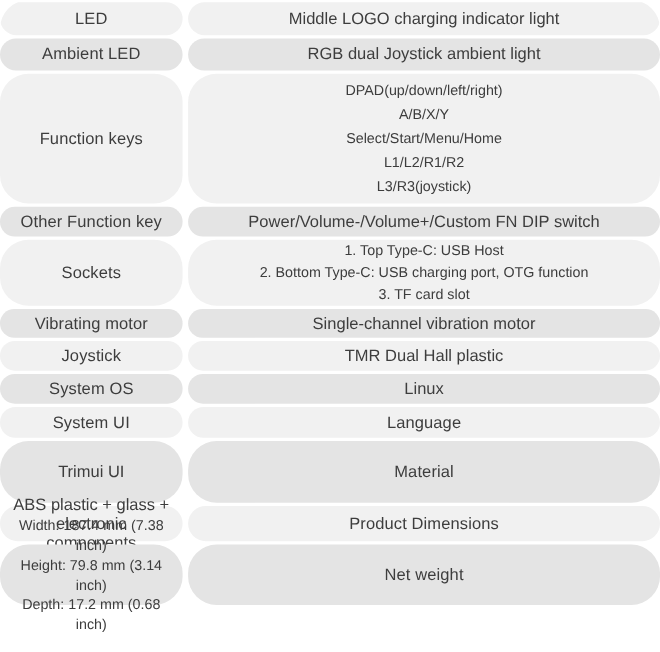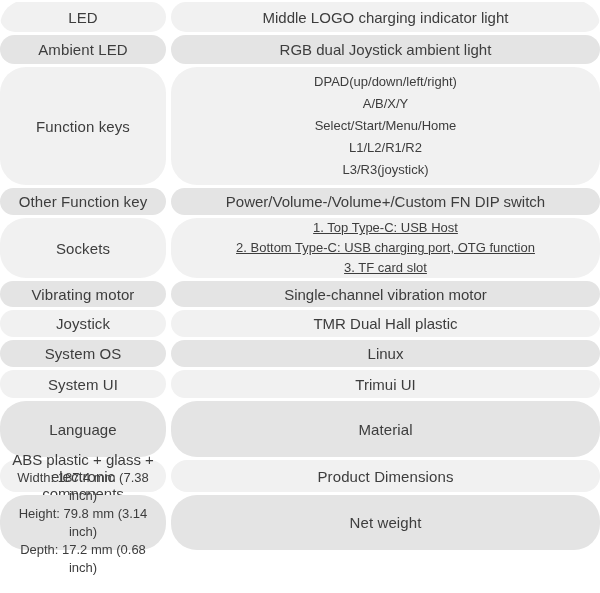--- a/index.html
+++ b/index.html
@@ -42,21 +42,21 @@
     letter-spacing:0.1px;
     padding:0 4px;
   }
   .value-cell{
     font-size:15px;
     padding:0 10px;
   }
   .value-cell.small{font-size:13px;}
   .value-cell .line{display:block;}
   .lh22 .line{line-height:22px;}
-  .lh20 .line{line-height:20px;text-decoration:underline;}
+  .lh20 .line{line-height:20px;}
   .lh18 .line{line-height:18px;}
   .wrap2{line-height:22px;}
 </style>
 </head>
 <body>
 
 <div class="spec-table">
 
   <div class="cell label-cell">LED</div>
   <div class="cell value-cell">Middle LOGO charging indicator light</div>
@@ -86,23 +86,23 @@
   <div class="cell label-cell">Vibrating motor</div>
   <div class="cell value-cell">Single-channel vibration motor</div>
 
   <div class="cell label-cell">Joystick</div>
   <div class="cell value-cell">TMR Dual Hall plastic</div>
 
   <div class="cell label-cell">System OS</div>
   <div class="cell value-cell">Linux</div>
 
   <div class="cell label-cell">System UI</div>
+  <div class="cell label-cell">Language</div>
+
   <div class="cell value-cell">Trimui UI</div>
-
-  <div class="cell label-cell">Language</div>
 
   <div class="cell label-cell">Material</div>
   <div class="cell value-cell">ABS plastic + glass + electronic components</div>
 
   <div class="cell label-cell">Product Dimensions</div>
   <div class="cell value-cell small lh18">
     <span class="line">Width: 187.4 mm (7.38 inch)</span>
     <span class="line">Height: 79.8 mm (3.14 inch)</span>
     <span class="line">Depth: 17.2 mm (0.68 inch)</span>
   </div>

